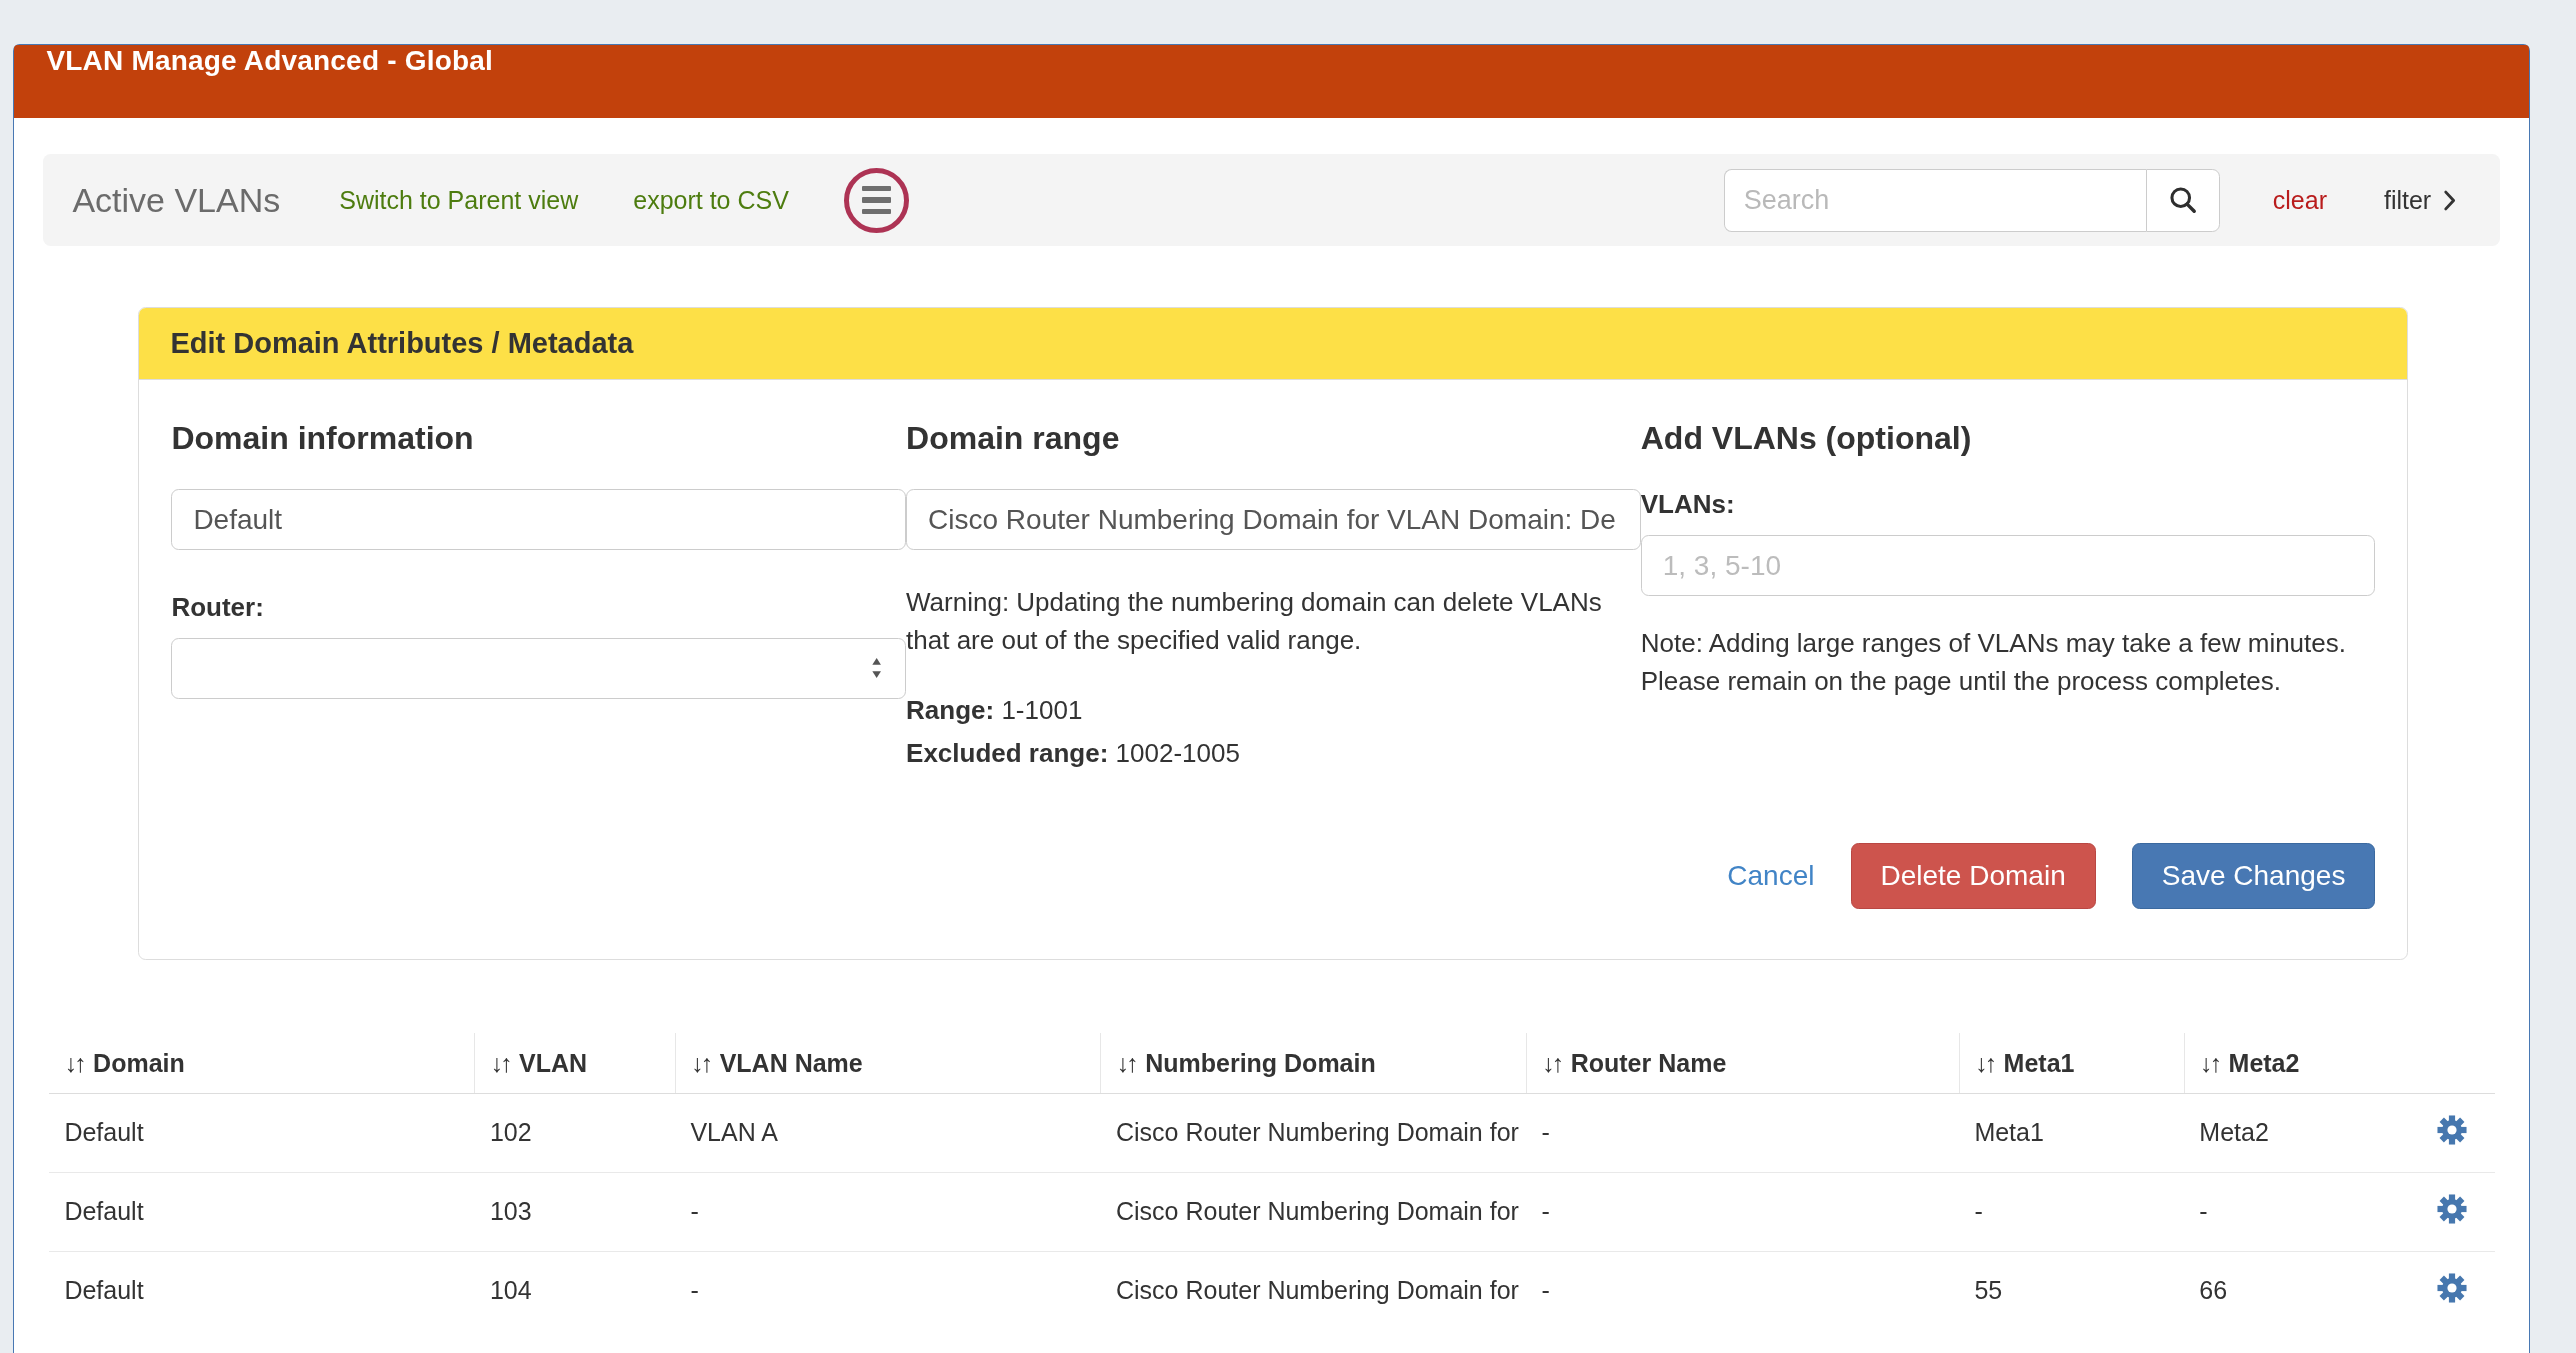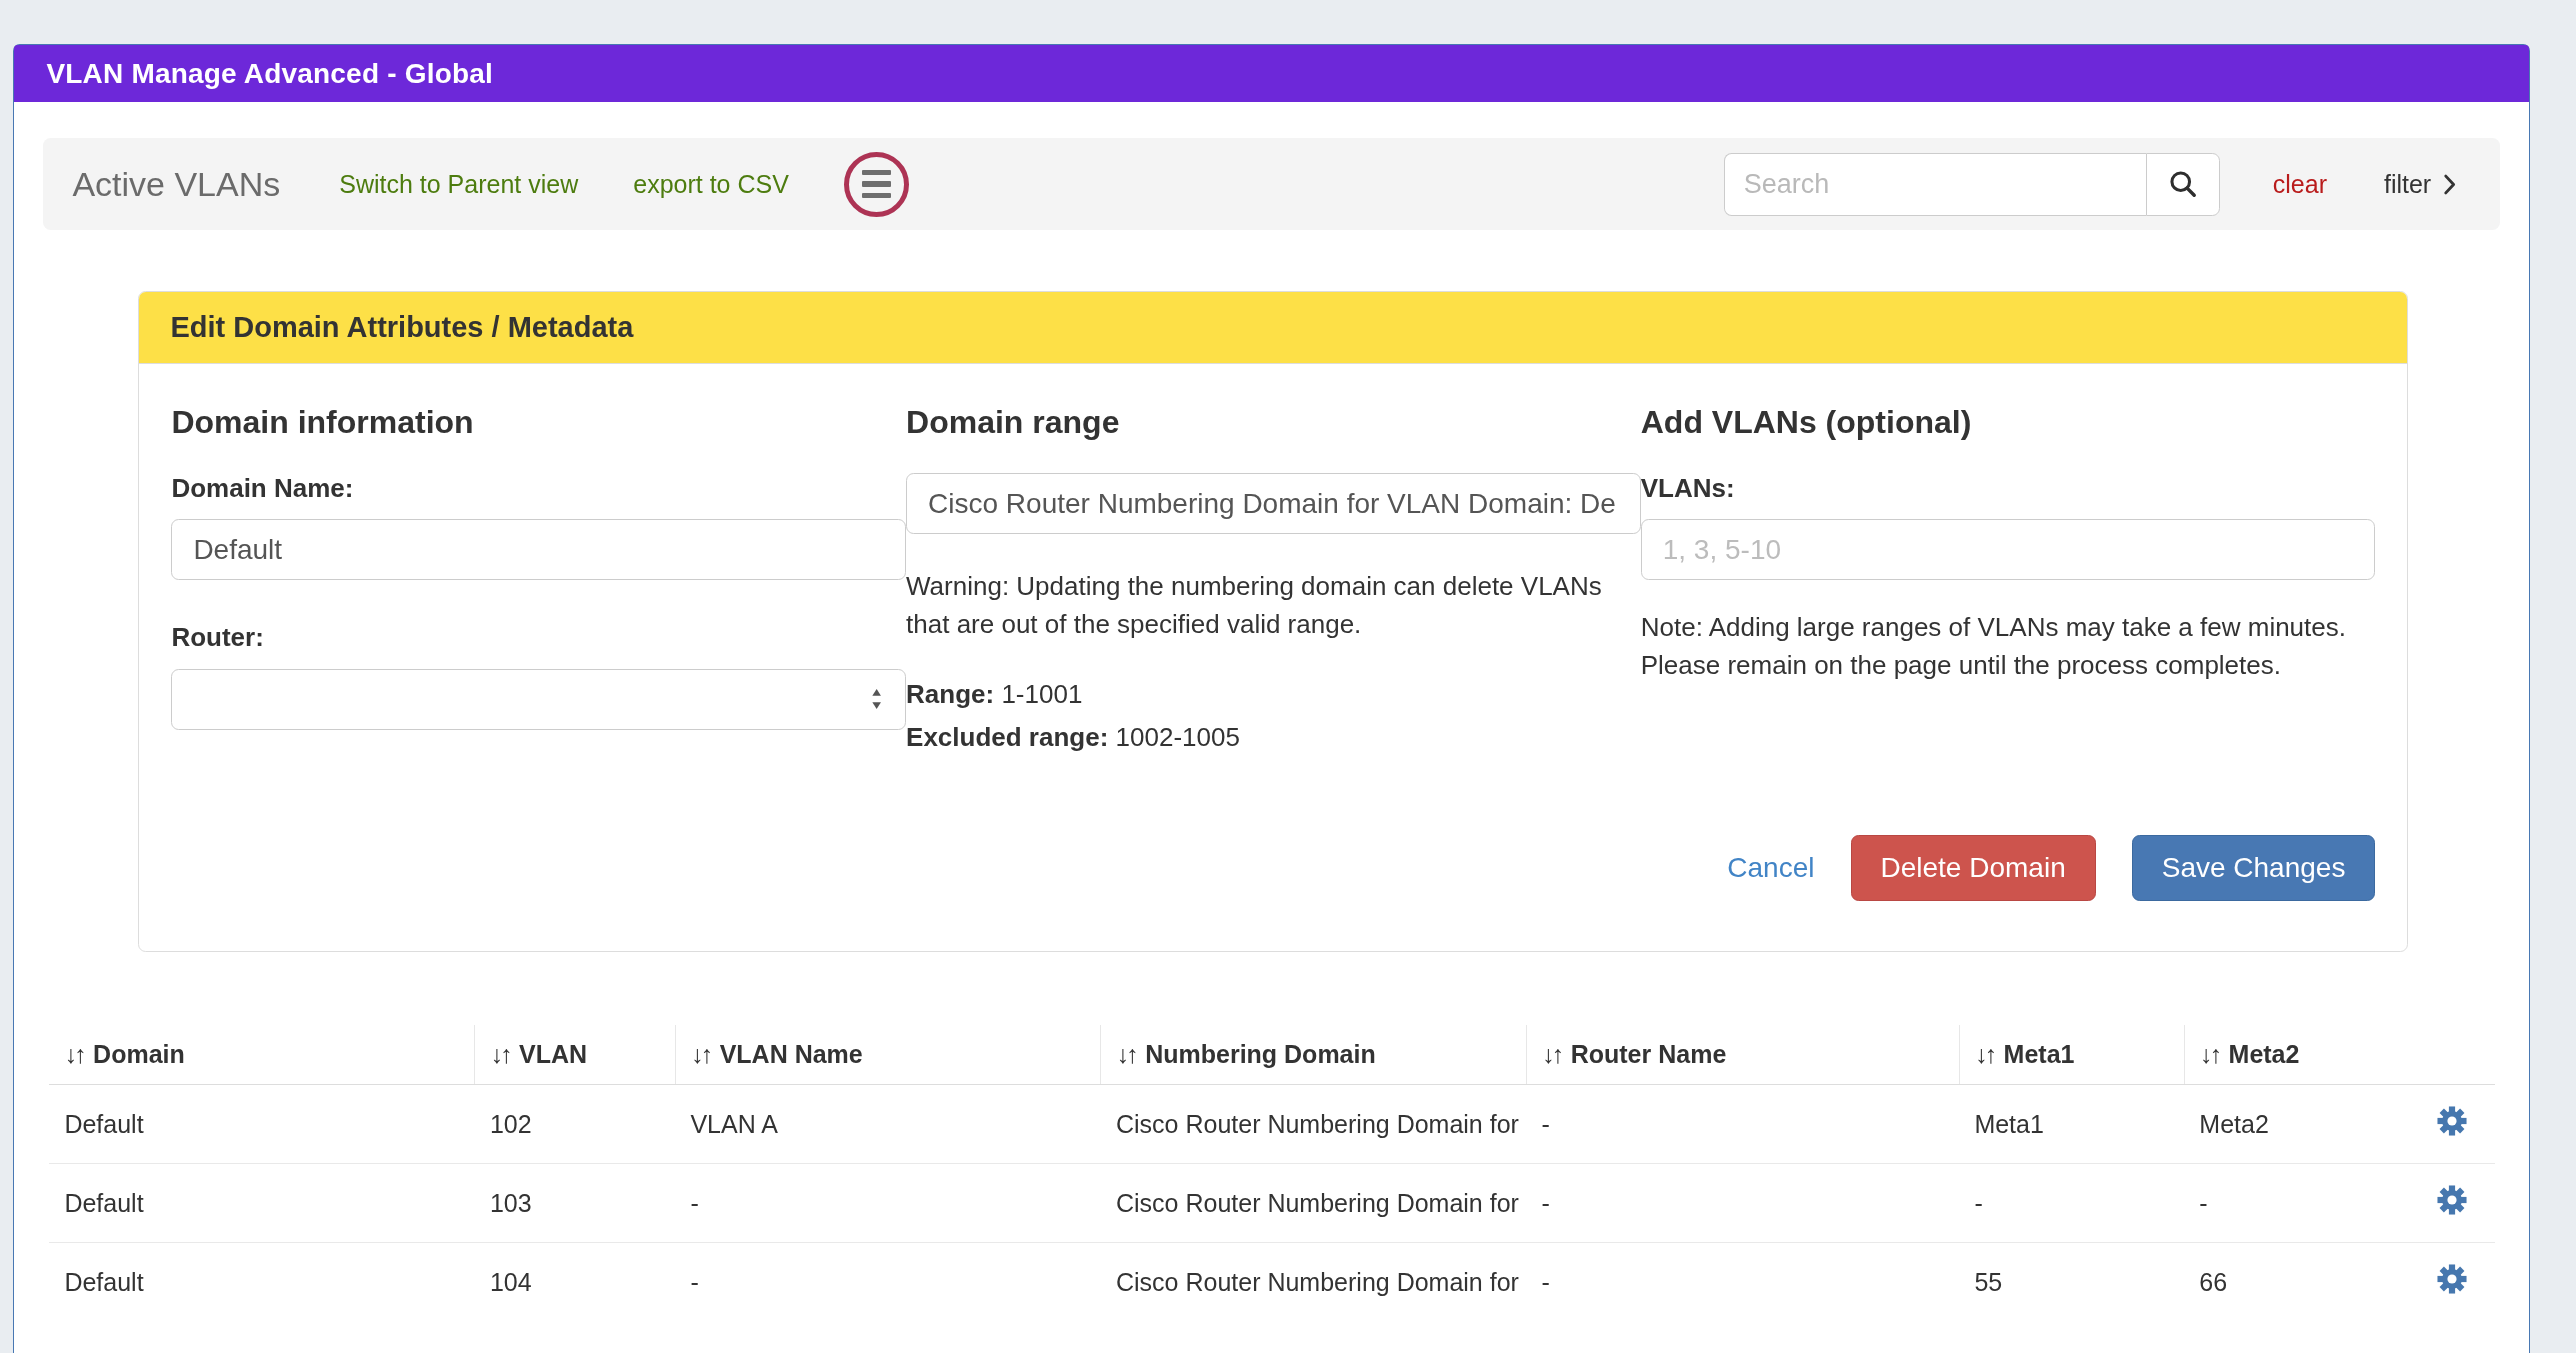--- a/index.html
+++ b/index.html
@@ -14,23 +14,23 @@
 
   
   .app-panel {
     position: absolute; left: 13.4px; top: 44px;
     width: 2517px; height: 1310px;
     background: #fff;
     border: 1.9px solid #4878b3; border-bottom: none;
     border-radius: 6.7px 6.7px 0 0;
   }
   .title-bar {
-    height: 57px; background: #6d28d9;
+    height: 73px; background: #c2410c;
     border-radius: 3.8px 3.8px 0 0;
-    display: flex; align-items: center;
+    display: flex; 
     padding: 0 32px;
   }
   .title-bar h1 {
     margin: 0; font-size: 28px; font-weight: bold; color: #fff; letter-spacing: 0.2px;
   }
   .panel-body { padding: 36px 29px 0; }
 
   
   .toolbar {
     background: #f4f4f4; border-radius: 7.6px;
@@ -181,21 +181,20 @@
     </div>
 
     <div class="edit-panel">
       <div class="edit-panel-header">Edit Domain Attributes / Metadata</div>
       <div class="edit-panel-body">
         <div class="form-grid">
 
           <div>
             <h2 class="section-heading">Domain information</h2>
             <div class="field-block">
-              <label class="field-label">Domain Name:</label>
               <input class="text-input" type="text" value="Default" style="">
             </div>
             <div class="field-block">
               <label class="field-label">Router:</label>
               <div class="select-box">
                 <span></span>
                 <svg width="15.3" height="27" viewBox="0 0 16 28">
                   <polygon points="8,3 12.5,10 3.5,10" fill="#555"></polygon>
                   <polygon points="3.5,17 12.5,17 8,24" fill="#555"></polygon>
                 </svg>

